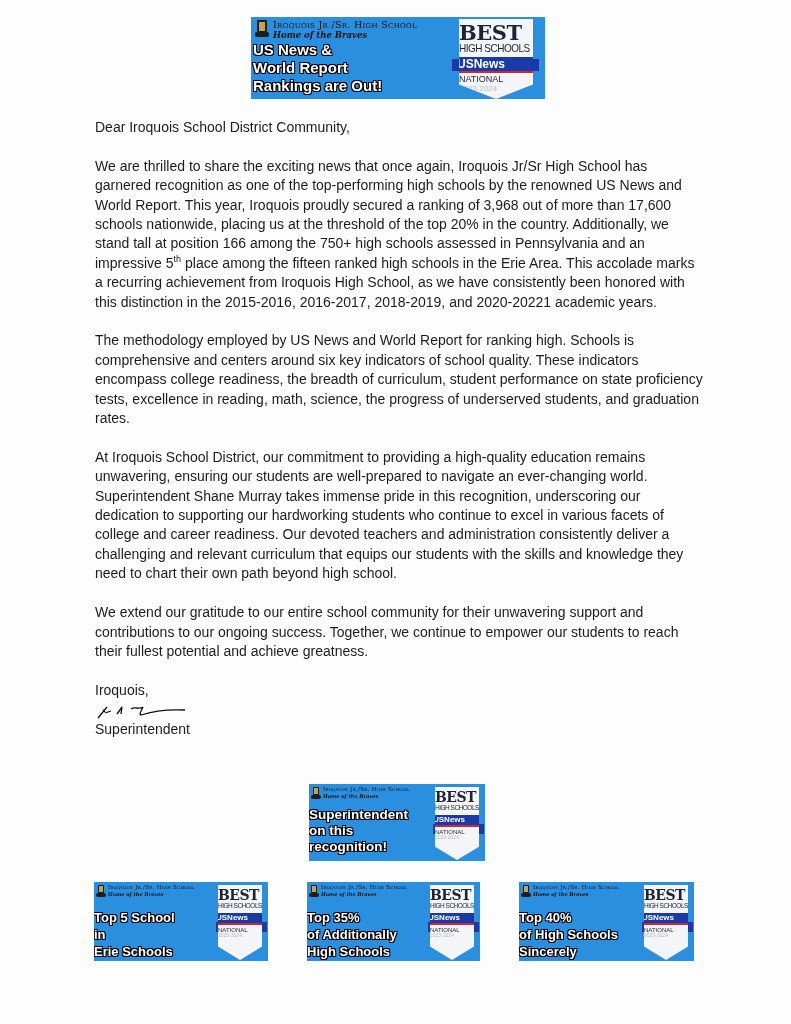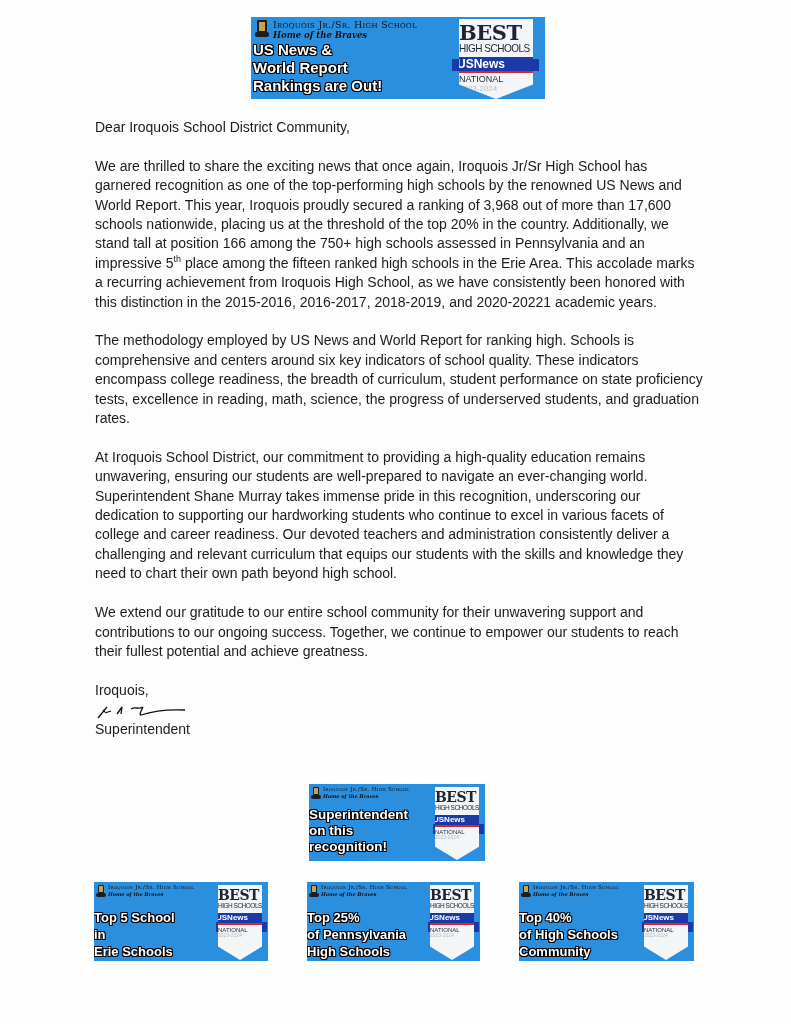--- a/index.html
+++ b/index.html
@@ -189,22 +189,22 @@
           <div class="cup" style="left:1px;top:0;width:6px;height:8px;"></div>
           <div class="inner" style="left:2px;top:1px;width:4px;height:6px;"></div>
           <div class="base" style="left:-1px;top:8px;width:10px;height:4px;"></div>
         </div>
         <div>
           <div class="school" style="font-size:5.5px;">Iroquois Jr./Sr. High School</div>
           <div class="motto" style="font-size:5px;margin-top:1px;">Home of the Braves</div>
         </div>
       </div>
       <div class="headline" style="left:0;top:27px;width:119px;font-size:13px;line-height:17px;">
-        <div>Top 25%</div>
-        <div>of Pennsylvania</div>
+        <div>Top 35%</div>
+        <div>of Additionally</div>
         <div>High Schools</div>
       </div>
       <div class="ribbon-l" style="left:121px;top:40px;width:6px;height:10px;"></div>
       <div class="ribbon-r" style="left:166px;top:40px;width:6px;height:10px;"></div>
       <div class="shield" style="left:123px;top:3px;width:44px;height:75px;">
         <div class="best" style="font-size:14px;margin-top:3px;">BEST</div>
         <div class="hs" style="font-size:6.5px;margin-top:1px;">HIGH SCHOOLS</div>
         <div class="usn" style="font-size:8px;padding:1px 0;margin-top:3px;">USNews</div>
         <div class="nat" style="font-size:6px;margin-top:2px;">NATIONAL</div>
         <div class="yr" style="font-size:5px;">2023-2024</div>
@@ -218,21 +218,21 @@
           <div class="base" style="left:-1px;top:8px;width:10px;height:4px;"></div>
         </div>
         <div>
           <div class="school" style="font-size:5.5px;">Iroquois Jr./Sr. High School</div>
           <div class="motto" style="font-size:5px;margin-top:1px;">Home of the Braves</div>
         </div>
       </div>
       <div class="headline" style="left:0;top:27px;width:121px;font-size:13px;line-height:17px;">
         <div>Top 40%</div>
         <div>of High Schools</div>
-        <div>Community</div>
+        <div>Sincerely</div>
       </div>
       <div class="ribbon-l" style="left:123px;top:40px;width:6px;height:10px;"></div>
       <div class="ribbon-r" style="left:168px;top:40px;width:6px;height:10px;"></div>
       <div class="shield" style="left:125px;top:3px;width:44px;height:75px;">
         <div class="best" style="font-size:14px;margin-top:3px;">BEST</div>
         <div class="hs" style="font-size:6.5px;margin-top:1px;">HIGH SCHOOLS</div>
         <div class="usn" style="font-size:8px;padding:1px 0;margin-top:3px;">USNews</div>
         <div class="nat" style="font-size:6px;margin-top:2px;">NATIONAL</div>
         <div class="yr" style="font-size:5px;">2023-2024</div>
       </div>

